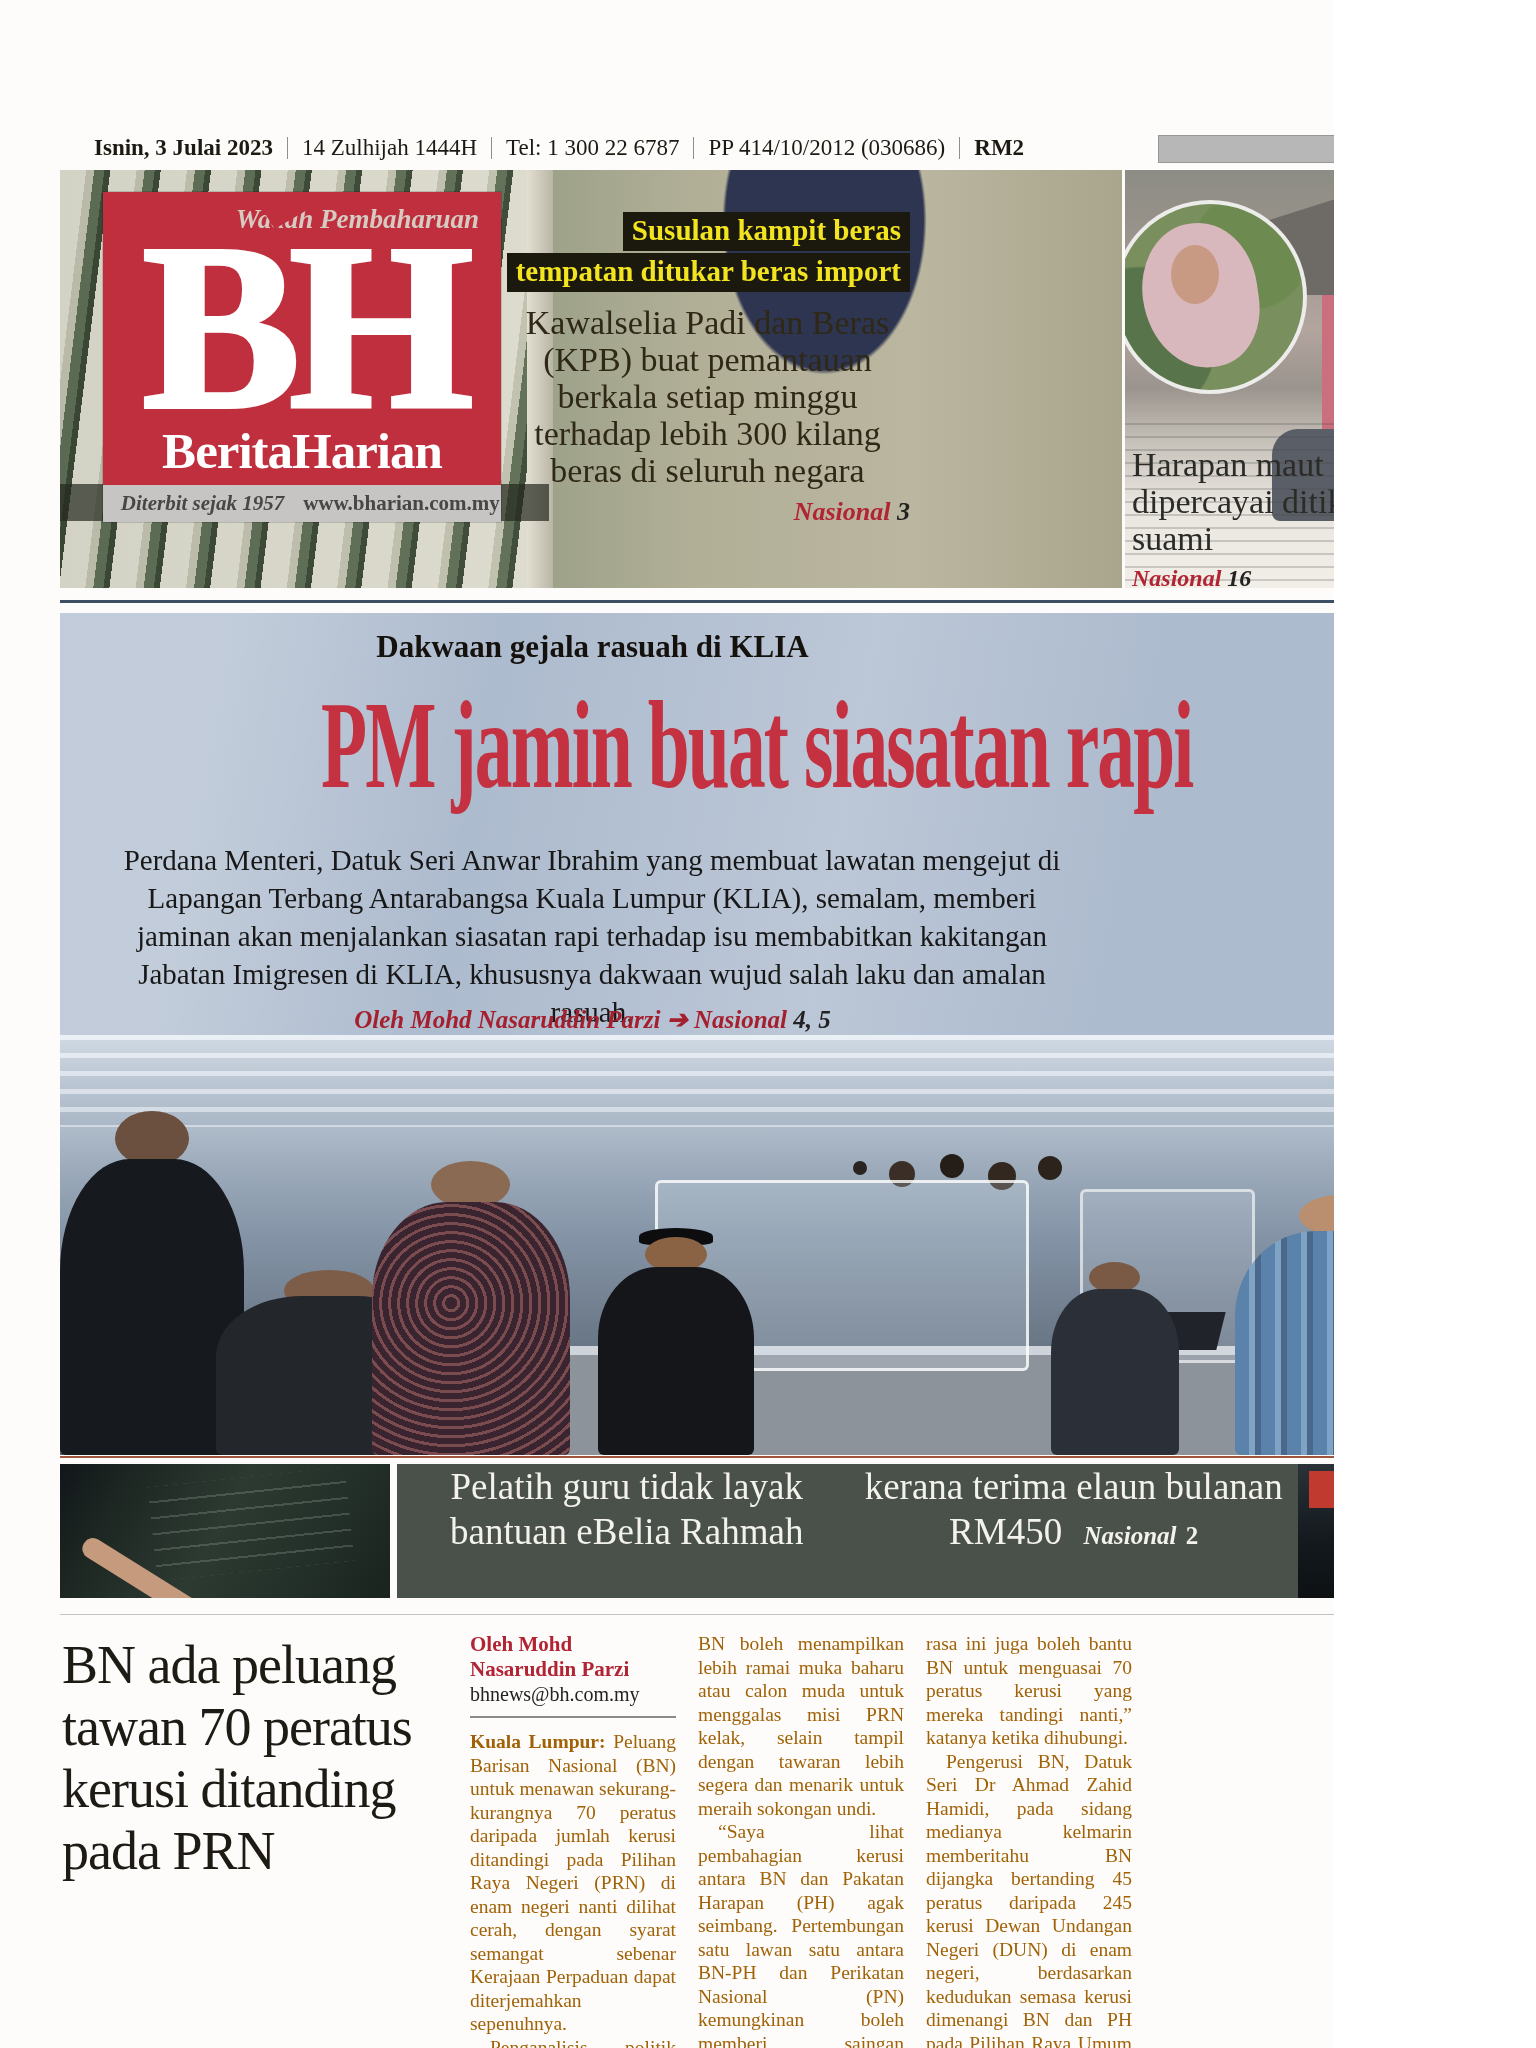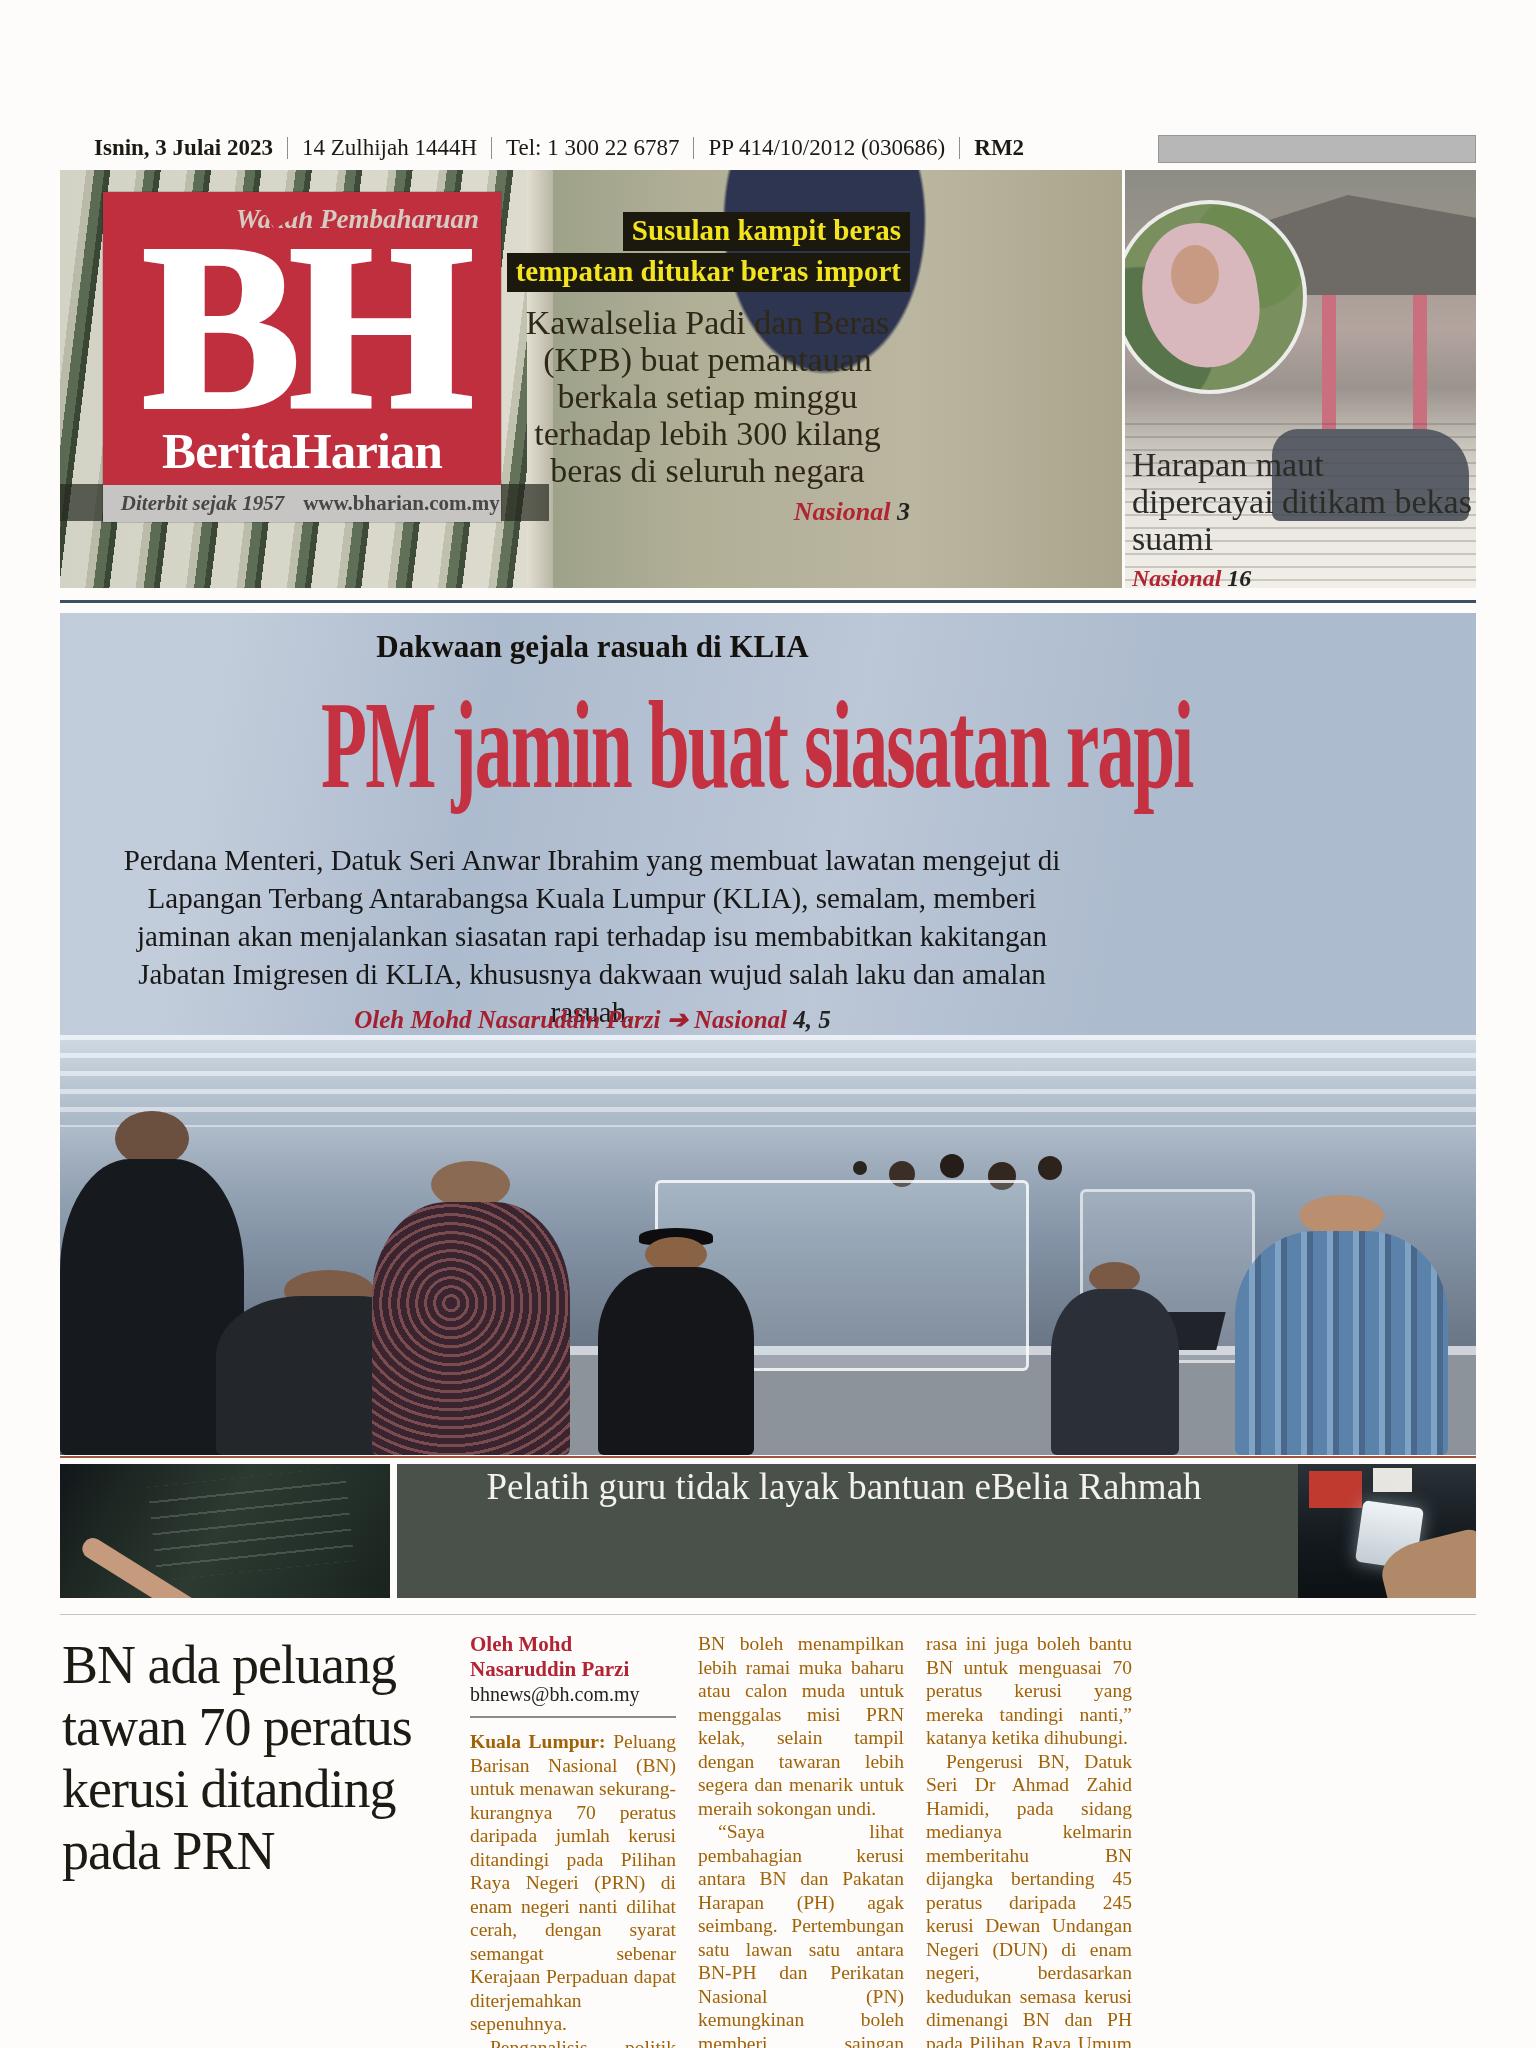--- a/index.html
+++ b/index.html
@@ -1,16 +1,16 @@
 <!DOCTYPE html>
 <html lang="ms" style="--brand-red: #bf2f3e; --headline-red: #c43140; --accent-red: #a5202f; --panel-blue: #adbbce; --strip-bg: #49514a; --kicker-yellow: #f2e41f; --kicker-bg: #1b180e;"><head>
 <meta charset="utf-8">
 <style>
   html,body{margin:0;padding:0;}
-  .page{position:relative;width:1536px;height:2048px;background:#fdfcfa;overflow:hidden;
+  .page{position:relative;width:1334px;height:2048px;background:#fdfcfa;overflow:hidden;
         font-family:"Liberation Serif","DejaVu Serif",serif;color:#1a1a1a;}
 
   
   .topbar{position:absolute;left:60px;top:129px;width:1416px;height:38px;
           display:flex;align-items:center;gap:14px;padding-left:34px;box-sizing:border-box;
           font-size:23px;color:#1d1a14;}
   .topbar .bold{font-weight:bold;}
   .sep{width:1px;height:22px;background:#8f8f8f;}
   .gray-box{position:absolute;right:0;top:6px;width:316px;height:26px;background:#b7b7b7;border:1px solid #979797;}
 
@@ -289,20 +289,25 @@
   <div class="rule-red"></div>
 
   <section class="strip">
     <div class="photo chalk">
       <div class="scribble"></div>
       <div class="arm"></div>
     </div>
     <div class="band2">
       <div class="strip-text">
         <div class="l1">Pelatih guru tidak layak bantuan eBelia Rahmah</div>
+        <div class="l2">
+          <span>kerana terima elaun bulanan RM450</span>
+          <em>Nasional</em>
+          <b>2</b>
+        </div>
       </div>
       <div class="photo phone">
         <div class="poster-red"></div>
         <div class="poster-white"></div>
         <div class="screen"></div>
         <div class="hand"></div>
       </div>
     </div>
   </section>
 

